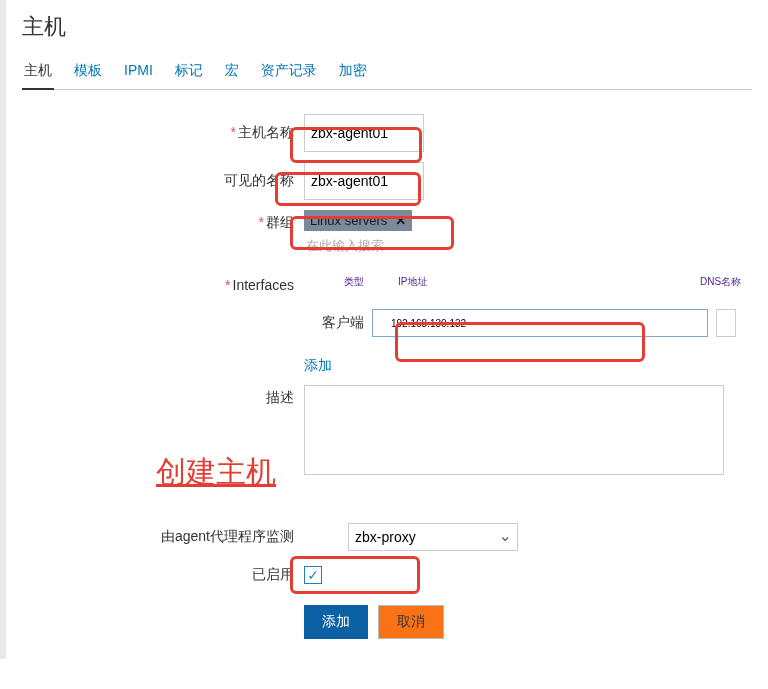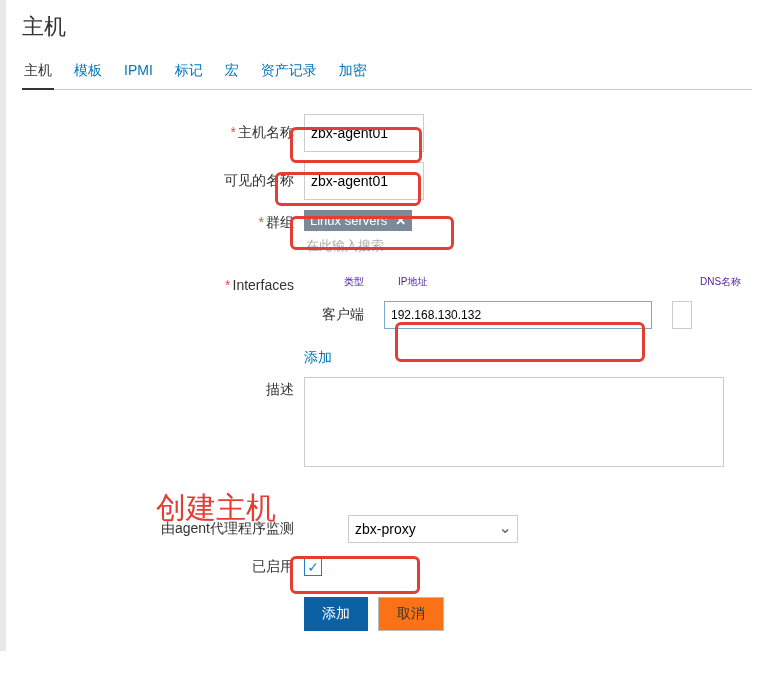--- a/index.html
+++ b/index.html
@@ -66,50 +66,50 @@
     border: 1px solid #ccc;
     padding: 4px 6px;
     font-size: 14px;
     height: 38px;
     width: 120px;
   }
   .tag {
     display: inline-flex;
     align-items: center;
     background: #7a8a99;
-    color: #ffffff;
+    color: #0f172a;
     padding: 3px 6px;
     font-size: 13px;
     gap: 8px;
   }
   .tag-x { cursor: pointer; font-weight: bold; }
   .group-search {
     color: #aaa;
     font-size: 13px;
     padding: 4px 2px;
   }
   .iface-header {
     display: flex;
     color: #4c1d95;
     font-size: 10px;
     gap: 28px;
   }
   .iface-row {
     display: flex;
     align-items: center;
-    margin-top: 6px;
-    gap: 20px;
+    margin-top: 14px;
+    gap: 8px;
   }
   .iface-type-label { color: #333; font-size: 14px; width:60px; text-align:right; }
   .ip-input {
     border: 1px solid #7fa8c9;
-    padding: 4px 6px;
+    padding: 4px 18px;
     height: 28px;
-    width: 268px;
-    font-size: 12px;
+    width: 336px;
+    font-size: 10px;
   }
   .dns-input {
     border: 1px solid #ccc;
     padding: 4px 6px;
     height: 28px;
     width: 20px;
   }
   .link-text {
     color: #0275b8;
     cursor: pointer;
@@ -287,15 +287,15 @@
       </div>
 
     </div>
   </div>
 
   <div class="hl" style="left:290px; top:127px; width:132px; height:36px;"></div>
   <div class="hl" style="left:275px; top:172px; width:146px; height:34px;"></div>
   <div class="hl" style="left:290px; top:216px; width:164px; height:34px;"></div>
   <div class="hl" style="left:395px; top:322px; width:250px; height:40px;"></div>
   <div class="hl" style="left:290px; top:556px; width:130px; height:38px;"></div>
-  <div class="callout" style="left:156px; top:488px;">创建主机</div>
+  <div class="callout" style="left:156px; top:452px;text-decoration:underline;">创建主机</div>
 
 </div>
 
 </body></html>

